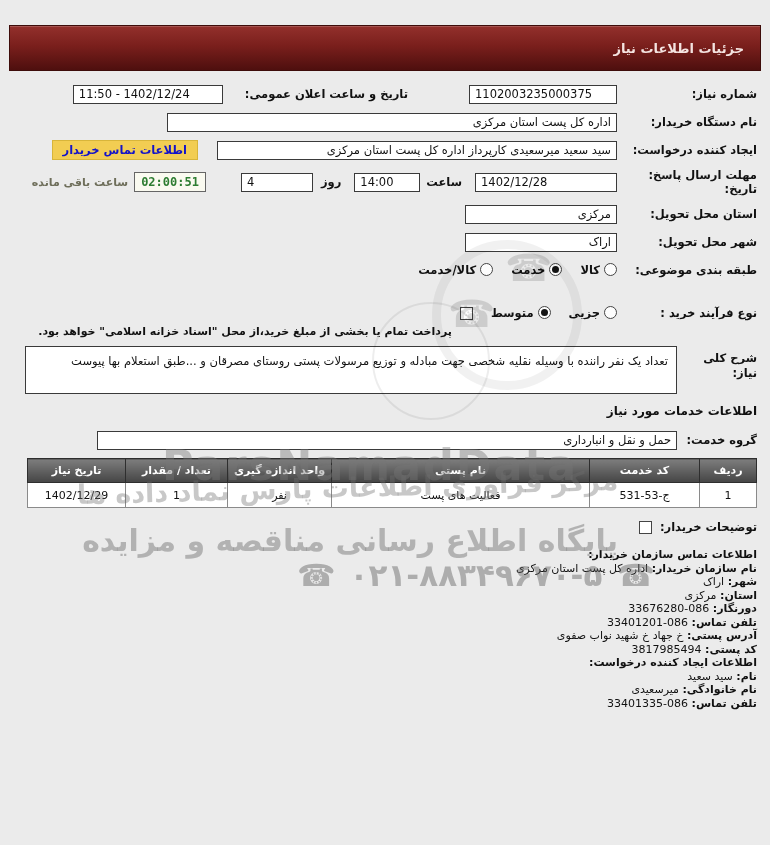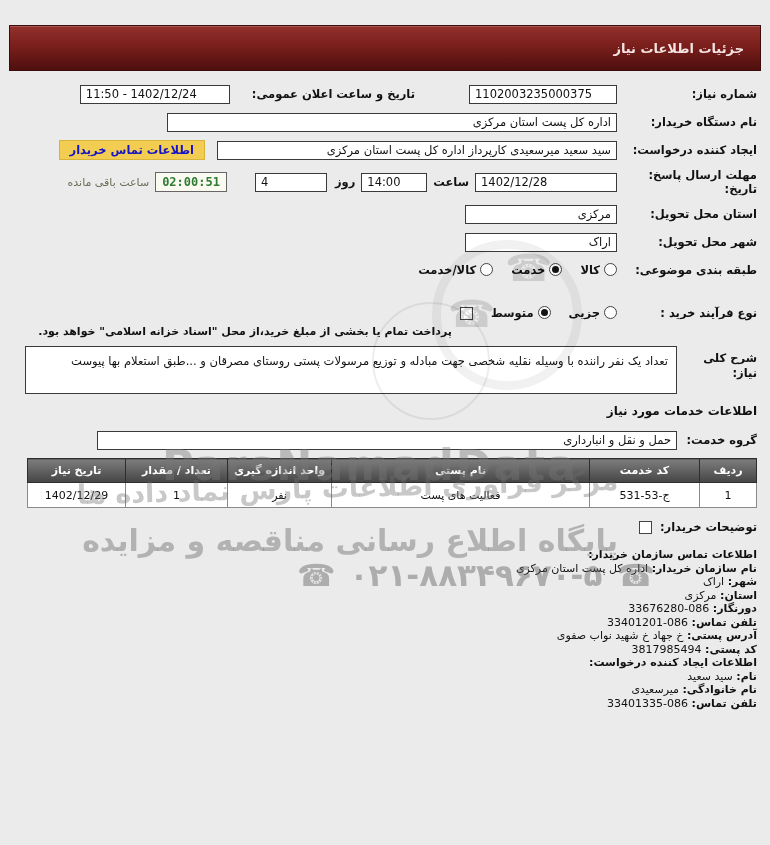--- a/index.html
+++ b/index.html
@@ -25,21 +25,21 @@
   }
 
   
   .content { position: absolute; top: 84px; right: 13px; left: 13px; font-size: 12px; }
   .row { display: flex; align-items: center; margin-bottom: 8px; min-height: 20px; }
   .lblcol { width: 140px; flex: 0 0 140px; font-weight: bold; font-size: 11.5px; line-height: 14px; }
   .lbl { font-weight: bold; font-size: 11.5px; white-space: nowrap; }
   .box {
     background: #fff; border: 1px solid #3a3a3a; height: 19px;
     display: flex; align-items: center; padding: 0 5px;
-    font-size: 11.5px; white-space: nowrap; overflow: hidden;
+    font-size: 11.5px; white-space: nowrap; overflow: hidden; margin-left: 7px;
   }
   .ltr { direction: ltr; }
   .w148{width:148px;flex:0 0 148px}.w150{width:150px;flex:0 0 150px}
   .w450{width:450px;flex:0 0 450px}.w400{width:400px;flex:0 0 400px}
   .w142{width:142px;flex:0 0 142px}.w66{width:66px;flex:0 0 66px}
   .w72{width:72px;flex:0 0 72px}.w152{width:152px;flex:0 0 152px}
   .w580{width:580px;flex:0 0 580px}
   .mr6{margin-right:6px}.mr8{margin-right:8px}.mr22{margin-right:22px}
   .mr28{margin-right:28px}.mr54{margin-right:54px}
 
@@ -49,21 +49,21 @@
     padding: 2px 10px; text-decoration: none; white-space: nowrap;
     margin-right: 12px; cursor: pointer;
   }
 
   .timer {
     border: 1px solid #666; background: #fafaf0;
     color: #2e7d32; font-family: "DejaVu Sans Mono", monospace;
     font-weight: bold; font-size: 12px; height: 20px; padding: 0 6px;
     display: flex; align-items: center; direction: ltr;
   }
-  .remaining-label { font-size: 11px; color: #6e6e5a; font-weight: normal; margin-right: 6px; white-space: nowrap; }
+  .remaining-label { font-size: 11px; color: #6e6e5a; font-weight: bold; margin-right: 6px; white-space: nowrap; }
 
   .radio-item { display: flex; align-items: flex-start; margin-left: 4px; }
   .radio {
     width: 13px; height: 13px; flex: 0 0 13px;
     border: 1px solid #444; border-radius: 50%; background: #fdfdfd;
     position: relative; display: inline-block; cursor: pointer;
   }
   .radio.on::after { content: ""; position: absolute; inset: 2px; border-radius: 50%; background: #141414; }
   .radio-label { font-size: 11.5px; font-weight: bold; margin-right: 4px; margin-left: 14px; white-space: nowrap; }
   .checkbox {

